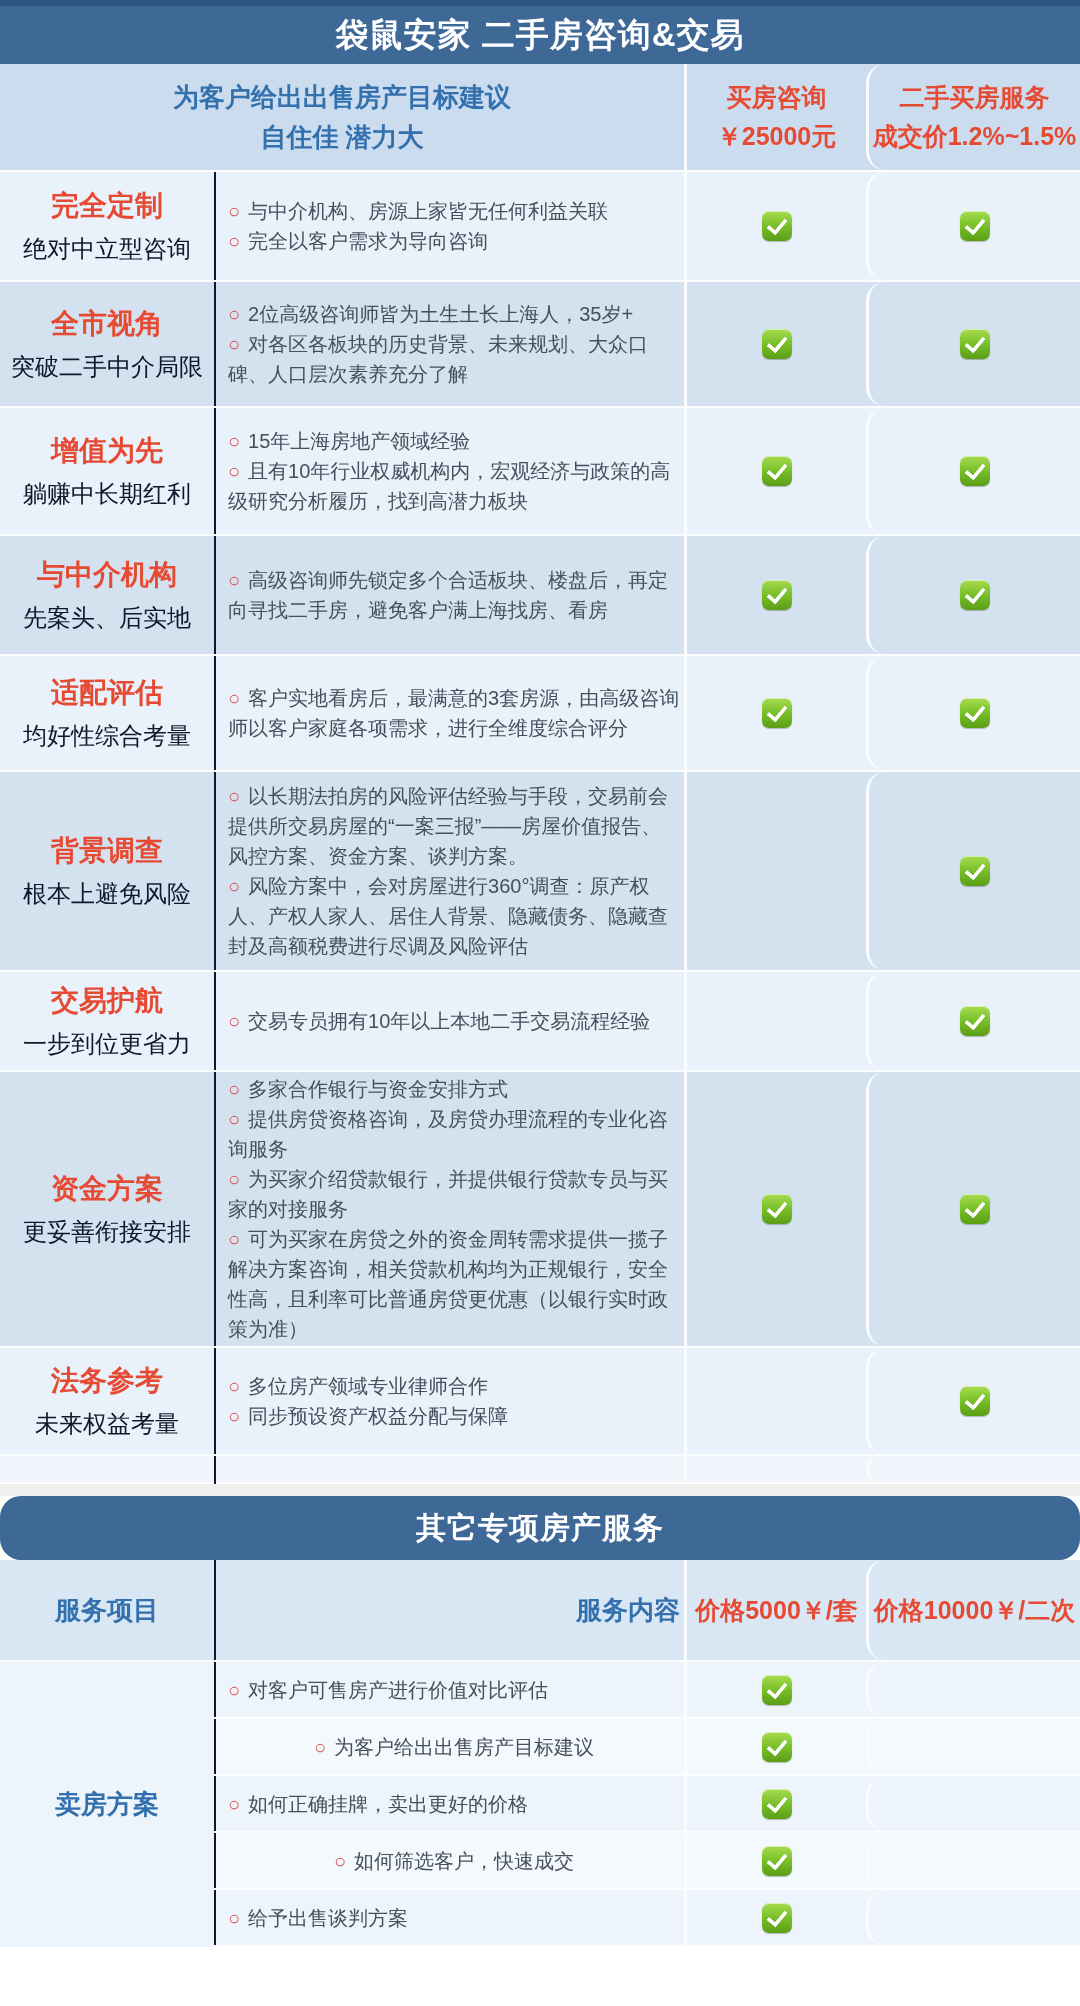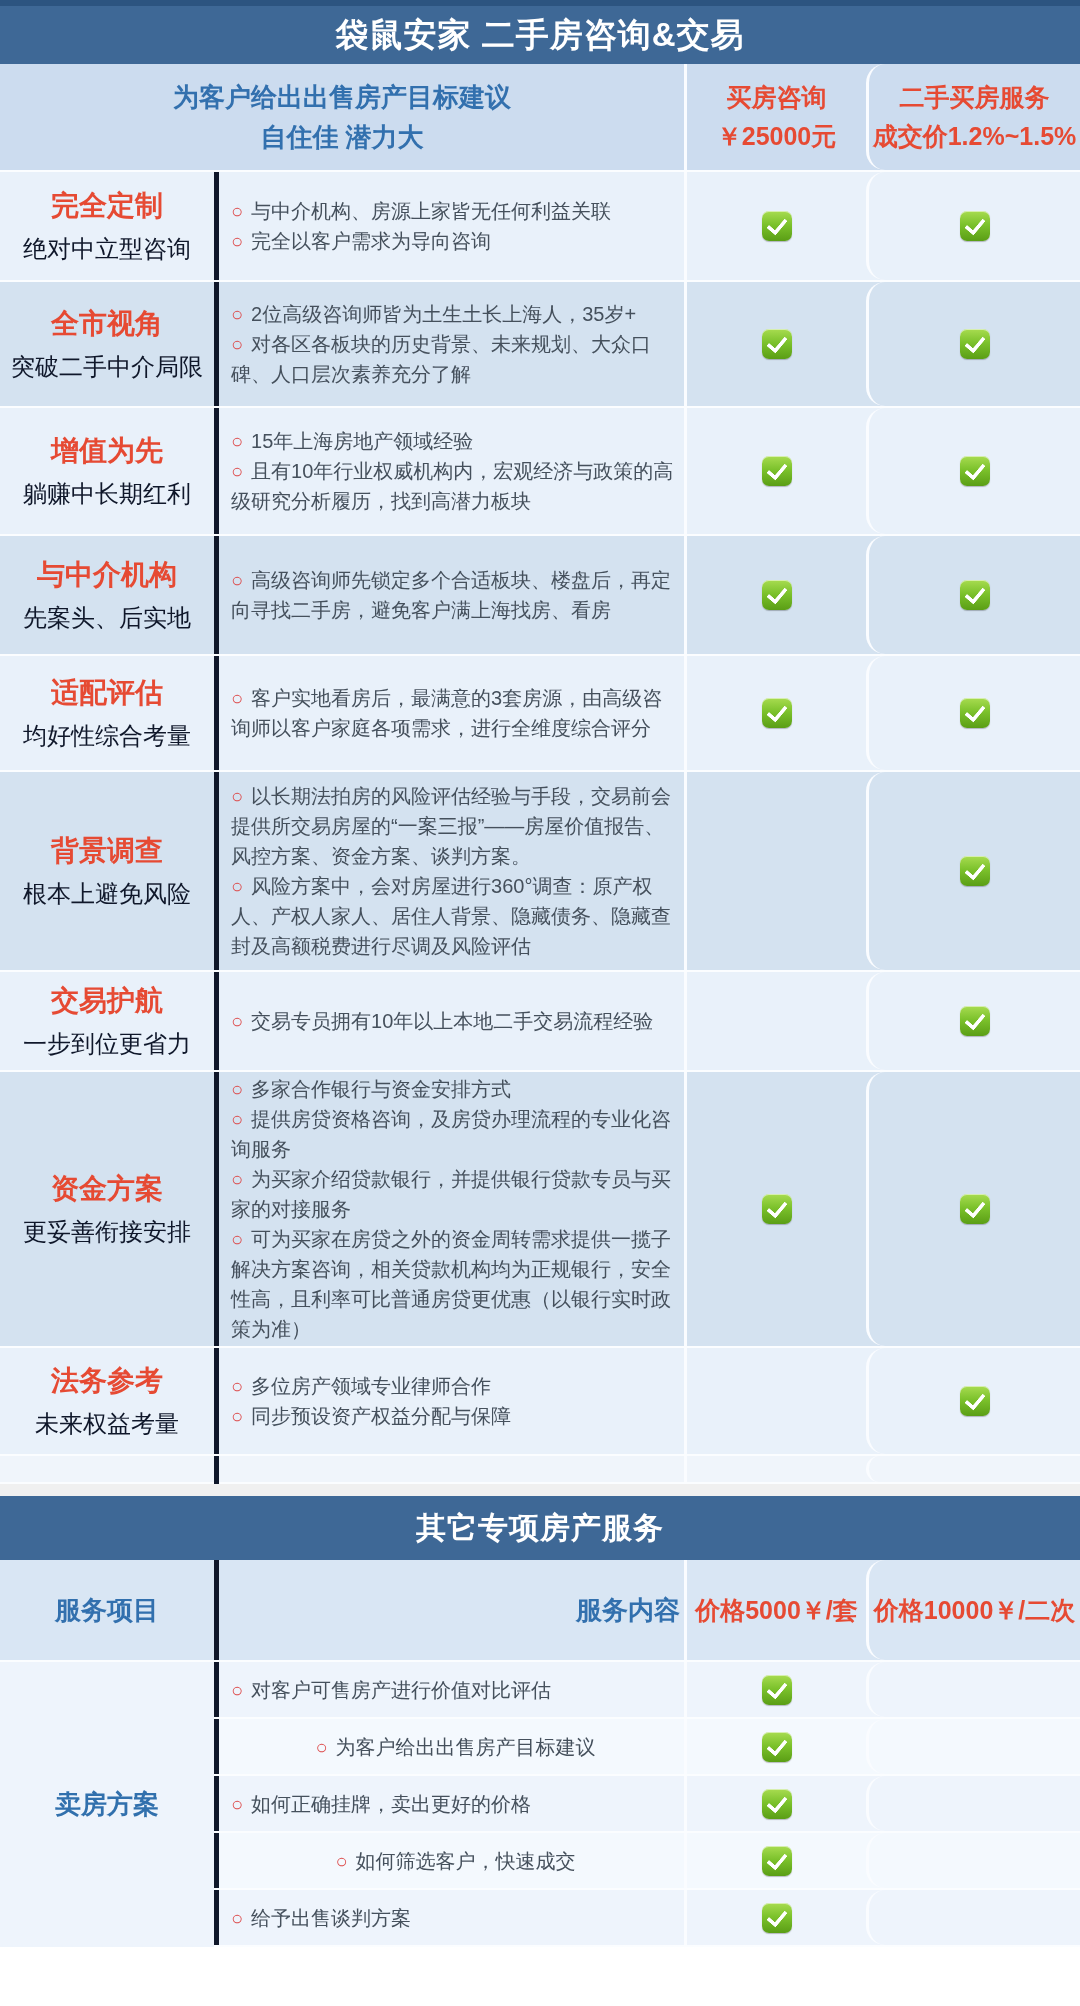--- a/index.html
+++ b/index.html
@@ -3,35 +3,35 @@
 <meta charset="utf-8">
 <style>
   html,body{margin:0;padding:0;background:#ffffff;}
   body{font-family:"Liberation Sans","DejaVu Sans",sans-serif;}
   #page{width:1080px;height:2006px;position:relative;background:#ffffff;overflow:hidden;}
 
   
   .trow{display:flex;box-sizing:border-box;width:1080px;}
   .cell{box-sizing:border-box;display:flex;flex-direction:column;justify-content:center;}
   .c1{width:214px;align-items:center;text-align:center;}
-  .c2{width:470px;padding:14px 4px 14px 12px;border-left:5px solid #0f172a;}
+  .c2{width:470px;padding:14px 4px 14px 12px;border-left:2px solid #0f172a;}
   .c3{width:182px;align-items:center;border-left:3px solid #fafcff;}
   .c4{width:214px;align-items:center;border-left:3px solid #fafcff;border-radius:19px;}
   .shade-a{background:#e9f1fa;}
   .shade-b{background:#d4e2f0;}
   .trow{border-bottom:2px solid #fbfdff;}
 
   
   .topstrip{height:6px;background:#2c5480;}
   .bandhead{height:58px;background:#3e6896;color:#ffffff;font-weight:bold;
             font-size:33px;display:flex;align-items:center;justify-content:center;
             letter-spacing:1px;}
   .bandhead2{height:64px;background:#3e6896;color:#ffffff;font-weight:bold;
              font-size:30px;display:flex;align-items:center;justify-content:center;
-             letter-spacing:1px;}
+             letter-spacing:1px;border-radius:21px;}
 
   
   .s1header{height:108px;background:#ccdcef;}
   .c12{width:684px;align-items:center;text-align:center;}
   .tagline{color:#3270ae;font-weight:bold;font-size:26px;line-height:1.55;}
   .pricehead{color:#e64a33;font-weight:bold;font-size:25px;line-height:1.55;text-align:center;}
 
   
   .rtitle{color:#e64a33;font-weight:bold;font-size:28px;line-height:1.3;}
   .rsub{color:#0f172a;font-size:24px;margin-top:8px;line-height:1.3;}

